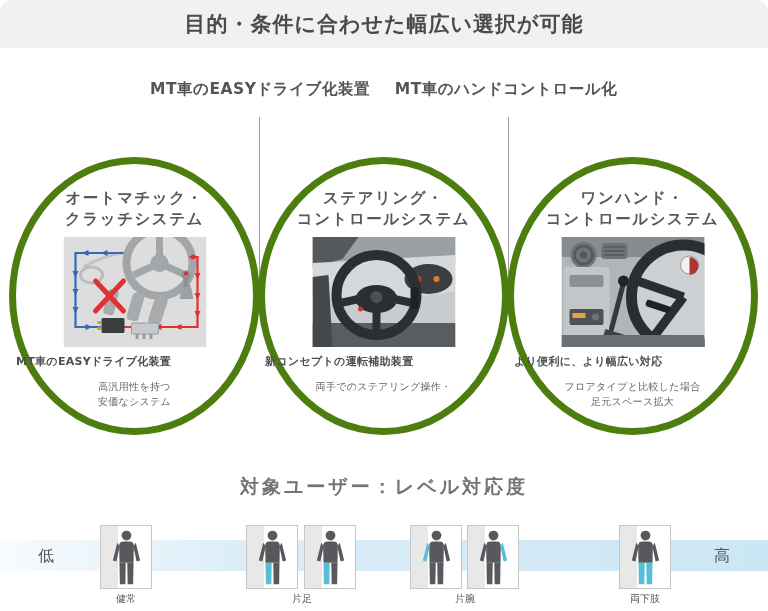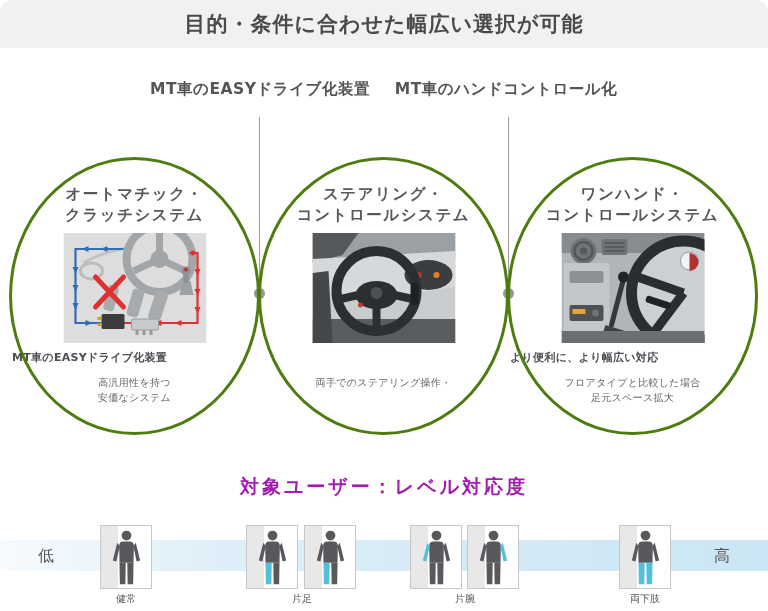--- a/index.html
+++ b/index.html
@@ -14,35 +14,35 @@
   
   .branch-label{position:absolute;top:79px;transform:translateX(-50%);white-space:nowrap;
                 font-size:15.5px;font-weight:bold;color:#555;letter-spacing:0.5px;}
   .branch-1{left:260px;} .branch-2{left:506px;}
   .connector{position:absolute;top:117px;width:1px;height:171px;background:#9e9e9e;}
   .conn-1{left:259px;} .conn-2{left:508px;}
   .junction-dot{position:absolute;top:288px;width:11px;height:11px;border-radius:50%;background:#979797;}
   .dot-1{left:254px;} .dot-2{left:503px;}
 
   
-  .circle{position:absolute;top:157px;width:251px;height:278px;border:3px solid #4d7c0f;
+  .circle{position:absolute;top:157px;width:251px;height:278px;border:7px solid #4d7c0f;
           border-radius:50%;box-sizing:border-box;}
   .c1{left:9px;} .c2{left:258px;} .c3{left:507px;}
   .sys-title{position:absolute;top:24px;left:0;width:100%;text-align:center;font-size:15.5px;
              font-weight:bold;color:#55585c;letter-spacing:1.5px;line-height:1.35;}
   .sys-img{position:absolute;top:73px;left:50%;transform:translateX(-50%);width:143px;height:110px;
            display:block;}
   .sys-headline{position:absolute;top:190px;left:0;width:100%;text-align:left;font-size:11px;
                 font-weight:bold;color:#4c4f53;letter-spacing:0.3px;}
   .sys-desc{position:absolute;top:216px;left:0;width:100%;text-align:center;font-size:10px;
             color:#666;line-height:1.45;letter-spacing:0.3px;}
 
   
   .level-heading{position:absolute;top:474px;left:0;width:768px;text-align:center;font-size:19px;
-                 font-weight:bold;color:#a21caf;letter-spacing:3px;}
+                 font-weight:bold;color:#737373;letter-spacing:3px;}
   .level-band{position:absolute;top:540px;left:0;width:768px;height:31px;
               background:linear-gradient(to right,#f7fbfe 0%,#ddeef8 30%,#cbe6f4 100%);}
   .level-low{position:absolute;top:546px;left:38px;font-size:16px;color:#555;}
   .level-high{position:absolute;top:546px;right:38px;font-size:16px;color:#555;}
 
   .fig-box{position:absolute;top:525px;width:50px;height:62px;border:1px solid #c6c6c6;
            background:linear-gradient(to right,#e8e8e8 0 17px,#ffffff 17px);
            display:flex;justify-content:center;}
   .bA{left:100px;} .bB{left:246px;} .bC{left:304px;} .bD{left:410px;} .bE{left:467px;} .bF{left:619px;}
   .fig-box svg{margin-top:4px;}
@@ -143,20 +143,21 @@
       <path d="M0,40 L16,38 L20,110 L0,110 Z" fill="#44484b"></path>
 
       <circle cx="64" cy="58" r="40" fill="none" stroke="#2c2f32" stroke-width="10"></circle>
       <ellipse cx="64" cy="62" rx="21" ry="14" fill="#2c2f32"></ellipse>
       <path d="M64,58 L28,66 M64,58 L100,66 M64,62 L64,94" stroke="#2c2f32" stroke-width="8" fill="none"></path>
       <circle cx="64" cy="60" r="6" fill="#4c5053"></circle>
       <circle cx="48" cy="72" r="2.5" fill="#c0392b"></circle>
 
       <rect x="98" y="50" width="8" height="22" rx="3" fill="#1f2224"></rect>
     </svg>
+    <div class="sys-headline">新コンセプトの運転補助装置</div>
     <div class="sys-desc">
       <span>両手でのステアリング操作・</span><br>
     </div>
   </div>
 
   <div class="circle c3">
     <div class="sys-title">
       <span>ワンハンド・</span><br>
       <span>コントロールシステム</span>
     </div>

